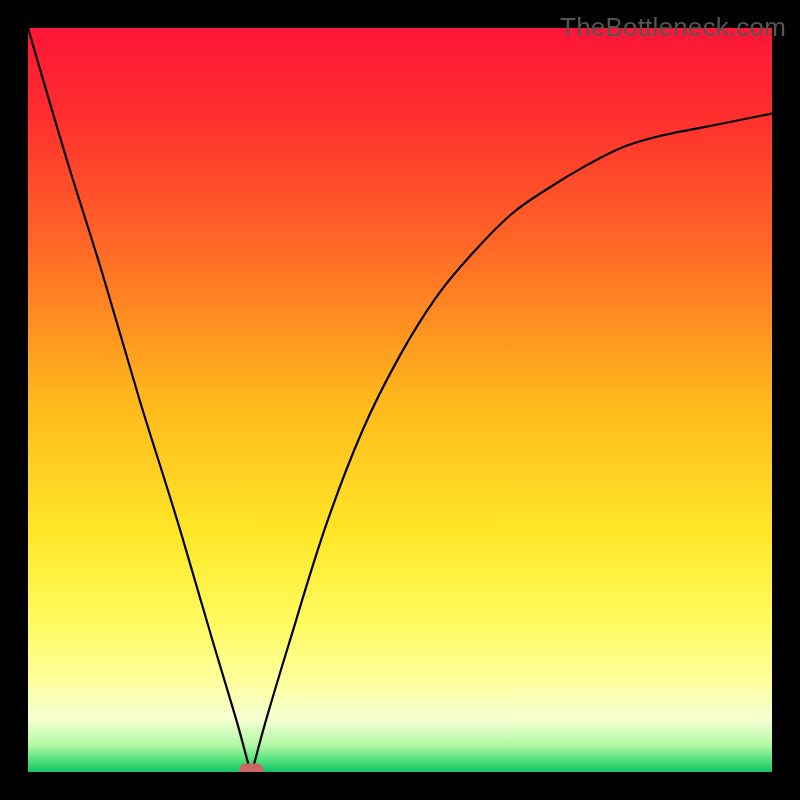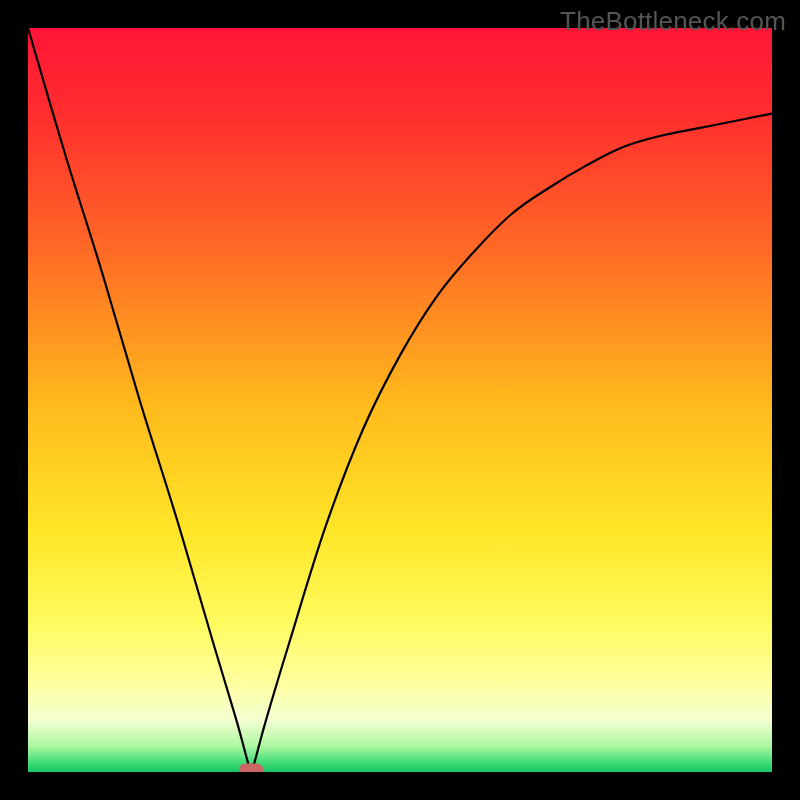--- a/index.html
+++ b/index.html
@@ -7,21 +7,21 @@
     padding: 0;
     width: 800px;
     height: 800px;
     background: #000;
     font-family: Arial, Helvetica, sans-serif;
     position: relative;
     overflow: hidden;
   }
   .watermark {
     position: absolute;
-    top: 6px;
+    top: 12px;
     right: 14px;
     color: #555;
     font-size: 26px;
     font-weight: 500;
     z-index: 10;
     letter-spacing: 0.2px;
   }
   .frame {
     position: absolute;
     left: 28px;

